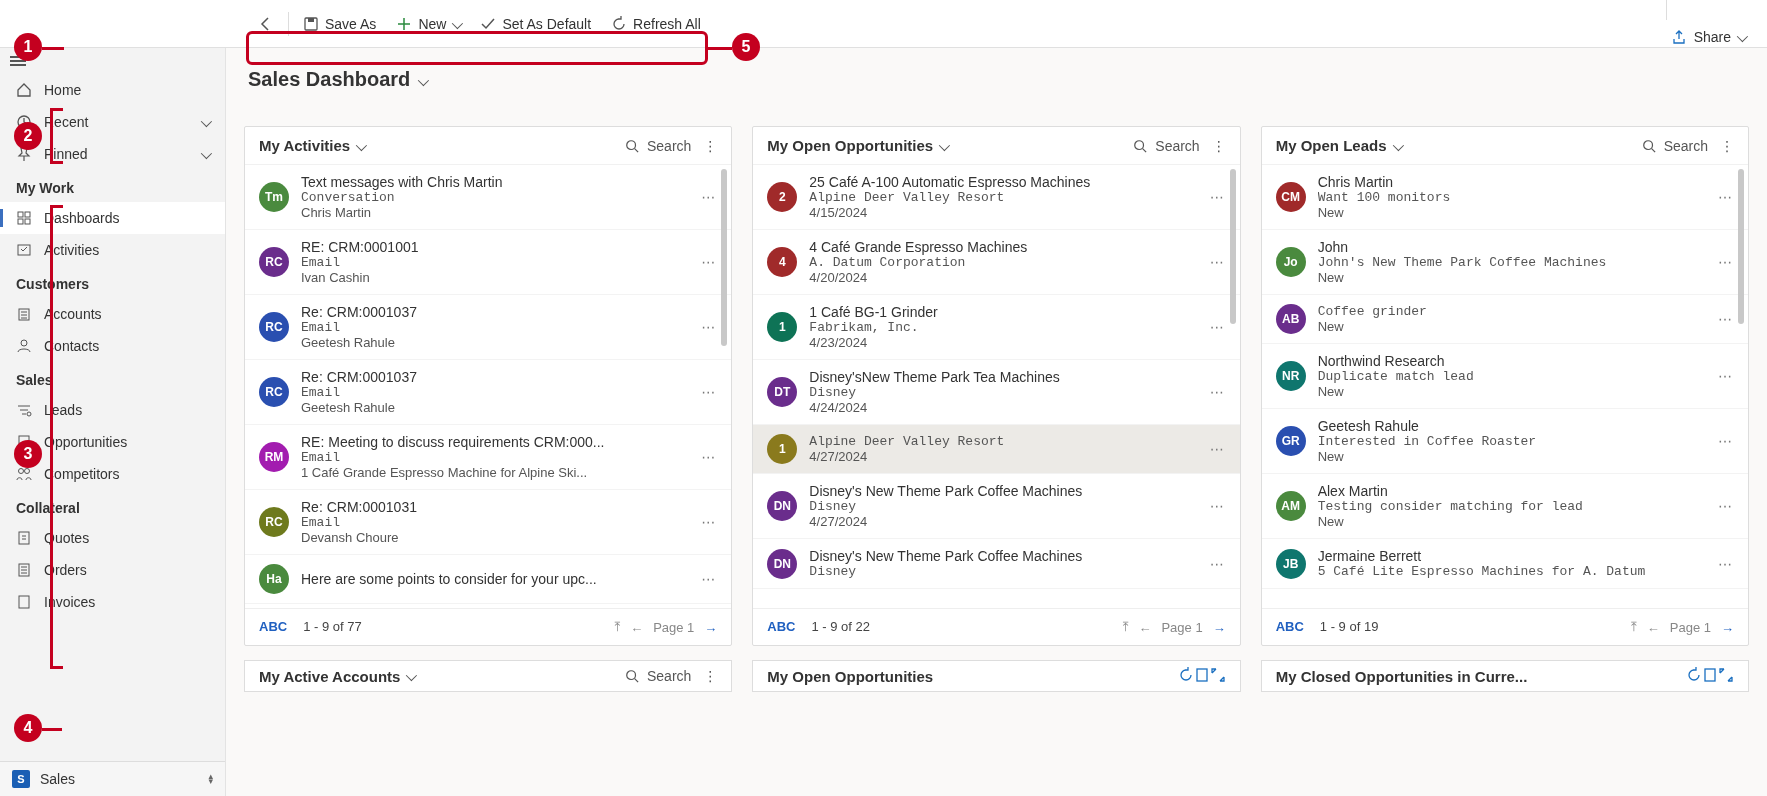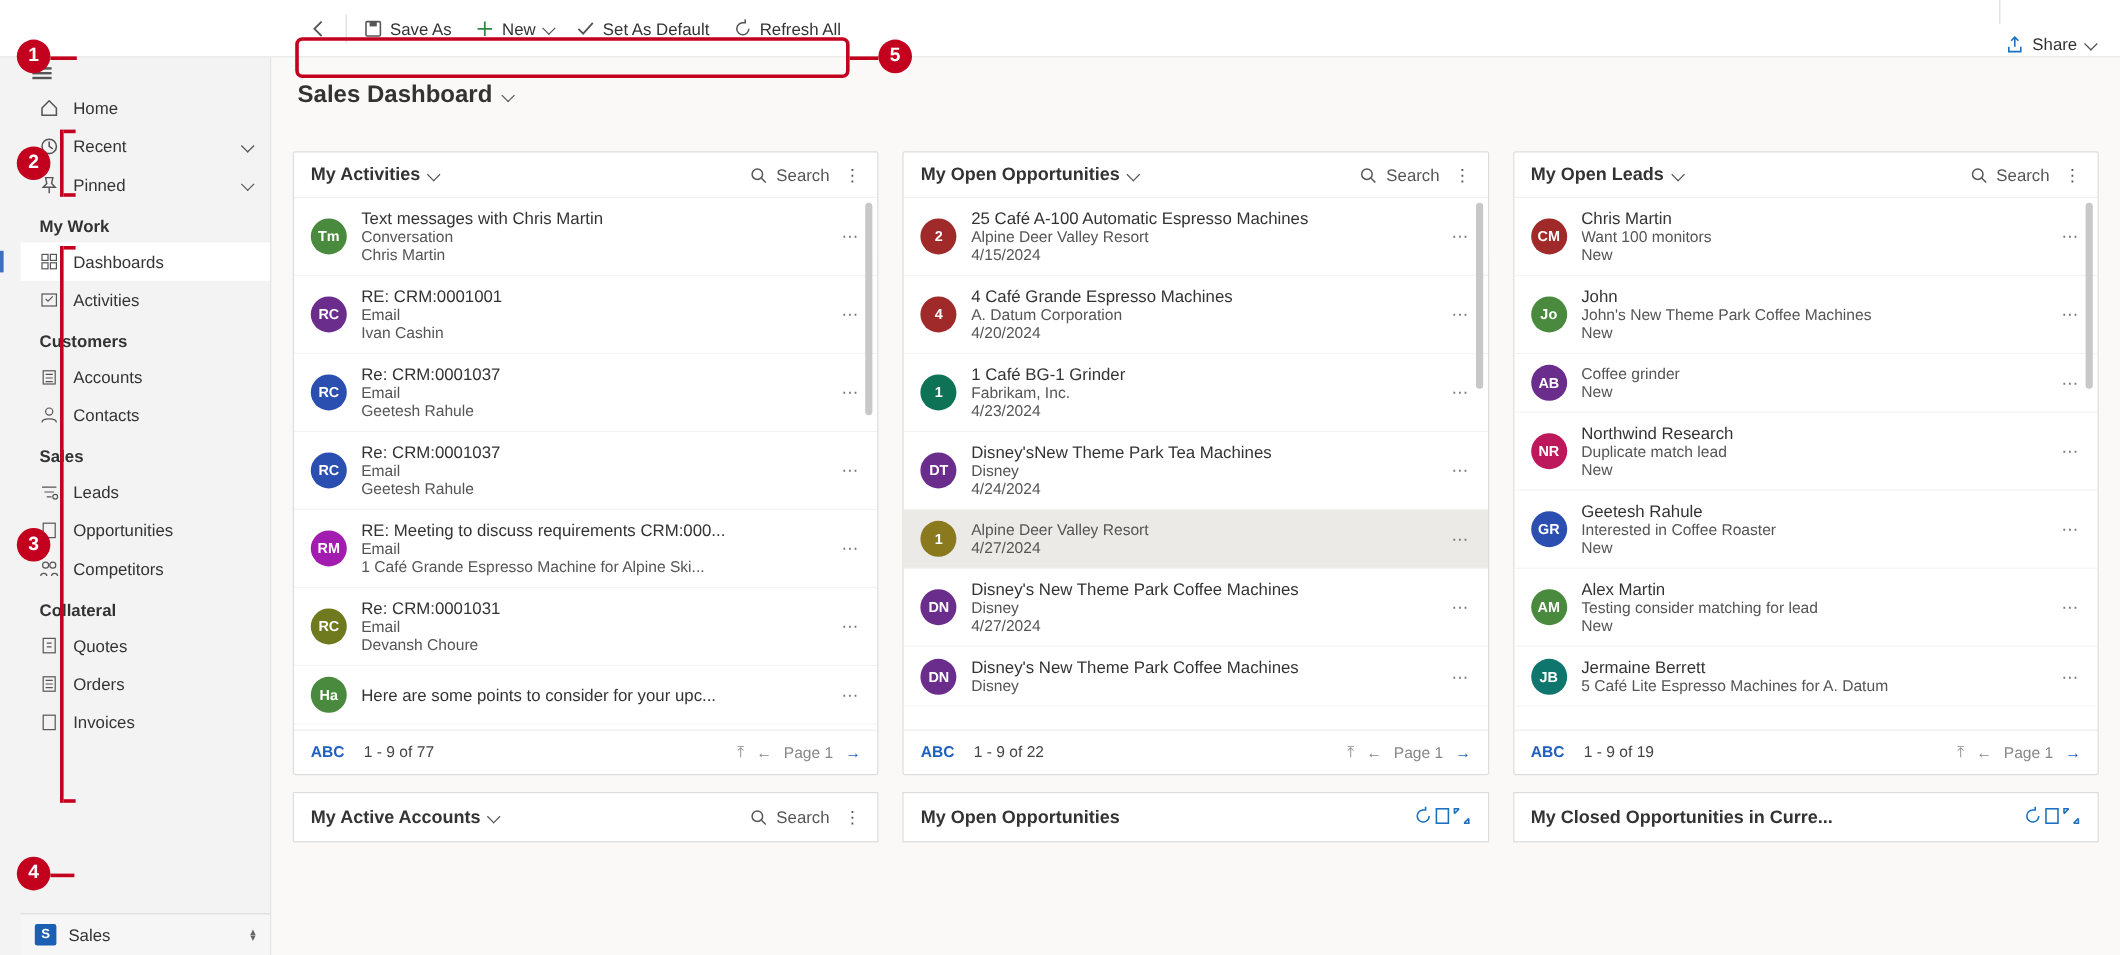--- a/index.html
+++ b/index.html
@@ -8,21 +8,21 @@
 
 .toolbar { display:flex; align-items:center; height:48px; padding: 0 12px 0 248px; border-bottom:1px solid #e0e0e0; background:#fff; }
 .tb-left { display:flex; align-items:center; gap:0; }
 .tb-btn { display:flex; align-items:center; gap:6px; padding:6px 10px; background:none; border:none; cursor:pointer; color:#333; font-size:14px; }
 .tb-sep { width:1px; height:24px; background:#ddd; margin:0 4px; }
 .tb-right { margin-left:auto; }
 .icon-svg { width:16px; height:16px; display:block; }
 
 
 .layout { display:flex; height: calc(796px - 48px); }
-.sidebar { width: 226px; min-width:226px; background:#f3f3f3; border-right:1px solid #e3e3e3; display:flex; flex-direction:column; position:relative; left:0;padding-left:17px;}
+.sidebar { width: 226px; min-width:226px; background:#f3f3f3; border-right:1px solid #e3e3e3; display:flex; flex-direction:column; position:relative; left:0;}
 .collapse-row{ padding:6px 10px; }
 .hamburger { display:block; width:16px; }
 .hamburger span{ display:block; height:2px; background:#555; margin:2px 0;}
 .nav-list { display:flex; flex-direction:column; }
 .nav-item { display:flex; align-items:center; gap:12px; padding:8px 16px 8px 16px; cursor:pointer; color:#333; }
 .nav-item.active { background:#fff; font-weight:400; }
 .nav-item.active::before{ content:""; position:absolute; left:0; width:3px; height:18px; background:#3b6fbf;}
 .nav-section-title { font-weight:600; padding:10px 16px 6px; color:#333; font-size:14px; }
 .nav-icon { width:16px; height:16px; display:flex; align-items:center; justify-content:center; color:#555;}
 .chev{ margin-left:auto; color:#666;}
@@ -42,30 +42,30 @@
 .card-hdr .spacer{ flex:1;}
 .card-hdr .search{ display:flex; align-items:center; gap:8px; color:#555; cursor:pointer;}
 .card-hdr .more{ margin-left:12px; cursor:pointer; color:#555;}
 .card-body{ flex:1; overflow:hidden; position:relative;}
 .rows{ overflow:hidden; }
 .row{ display:flex; align-items:center; gap:12px; padding:9px 14px; border-bottom:1px solid #f3f3f3; cursor:pointer; position:relative;}
 .row.selected{ background:#eceae6;}
 .avatar{ width:30px;height:30px;border-radius:50%;display:flex;align-items:center;justify-content:center;color:#fff;font-size:12px;font-weight:600;flex-shrink:0;}
 .row .txt{ flex:1; min-width:0;}
 .row .l1{ font-size:14px; color:#333; white-space:nowrap; overflow:hidden; text-overflow:ellipsis;}
-.row .l2{ font-size:13px; color:#555; white-space:nowrap; overflow:hidden; text-overflow:ellipsis;}
+.row .l2{ font-size:13px; color:#555; white-space:nowrap; overflow:hidden; text-overflow:ellipsis;font-family:Liberation Mono, monospace;}
 .row .l3{ font-size:13px; color:#555; white-space:nowrap; overflow:hidden; text-overflow:ellipsis;}
 .row .dots{ color:#777; cursor:pointer; padding:0 2px;}
 .scroll-ind{ position:absolute; right:4px; top:4px; bottom:48px; width:6px; background:#c8c8c8; border-radius:3px;}
 .card-ftr{ display:flex; align-items:flex-start; padding:10px 14px; border-top:1px solid #eee; font-size:13px; color:#444; gap:16px;}
 .abc{ color:#2060c0; font-weight:600; cursor:pointer;}
 .card-ftr .sp{ flex:1;}
 .card-ftr .nav-ic{ color:#888; display:flex; gap:10px; align-items:center;}
 .cards2 { display:flex; gap:20px; margin-top:14px;}
-.card2{ background:#fff; border:1px solid #ddd; padding:10px 14px; flex:1; display:flex; align-items:center; height:42px; overflow:hidden;}
+.card2{ background:#fff; border:1px solid #ddd; padding:10px 14px; flex:1; display:flex; align-items:center; height:32px; overflow:hidden;}
 .card2 .t{ font-weight:600; font-size:15px; white-space:nowrap; overflow:hidden; text-overflow:ellipsis;}
 .card2 .chev-d{ margin-left:6px;}
 .card2 .sp{ flex:1;}
 .card2 .srch{ display:flex; align-items:center; gap:8px; color:#555;}
 
 
 .red-box{ position:absolute; border:3px solid #c4001f; border-radius:6px; pointer-events:none;}
 
 
 .callout{ width:28px;height:28px;border-radius:50%;background:#c4001f;color:#fff;display:flex;align-items:center;justify-content:center;font-weight:700;font-size:16px;position:absolute;z-index:10;}
@@ -516,21 +516,21 @@
               </div>
               <div class="row">
       <div class="avatar" style="background:#6a2d8c">AB</div>
       <div class="txt">
         <div class="l2">Coffee grinder</div>
         <div class="l3">New</div>
       </div>
       <div class="dots">⋯</div>
               </div>
               <div class="row">
-      <div class="avatar" style="background:#be185d">NR</div>
+      <div class="avatar" style="background:#0f766e">NR</div>
       <div class="txt">
         <div class="l1">Northwind Research</div>
         <div class="l2">Duplicate match lead</div>
         <div class="l3">New</div>
       </div>
       <div class="dots">⋯</div>
               </div>
               <div class="row">
       <div class="avatar" style="background:#2a4fb0">GR</div>
       <div class="txt">

